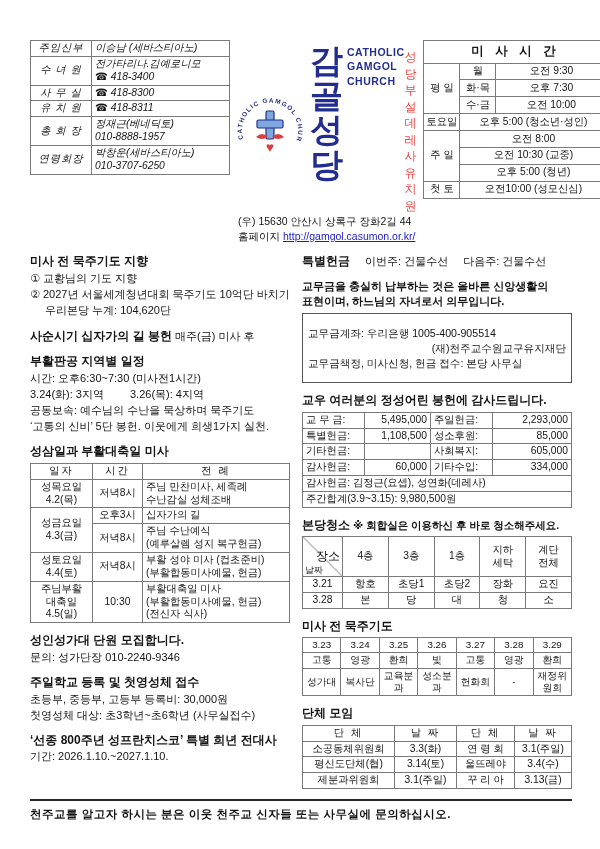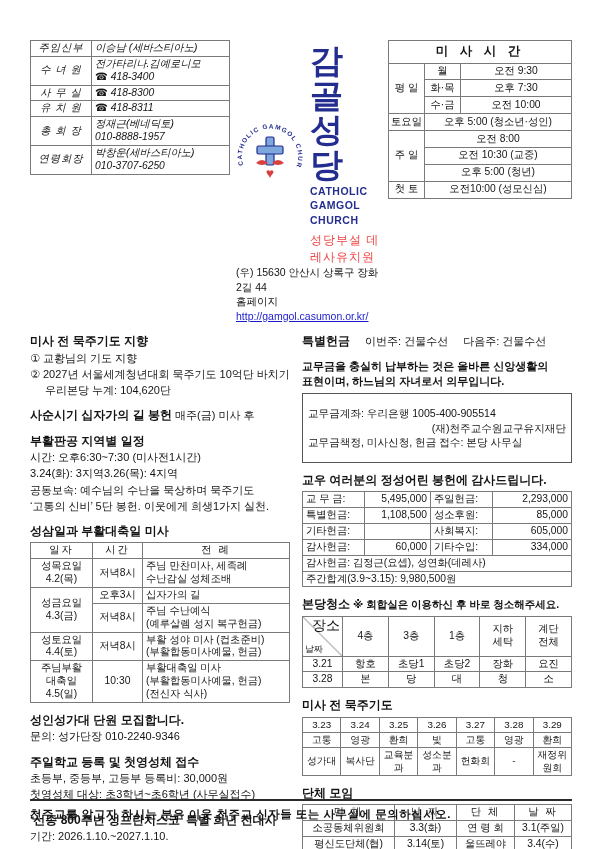--- a/index.html
+++ b/index.html
@@ -9,55 +9,55 @@
   table{border-collapse:collapse;}
   td,th{border:1px solid #7a7a7a;padding:1px 3px;white-space:pre-line;vertical-align:middle;
         font-size:10.3px;line-height:1.25;}
   
   .header{display:flex;align-items:flex-start;gap:6px;}
   .staff{width:200px;flex:0 0 200px;font-style:italic;}
   .staff .slabel{text-align:center;width:54px;letter-spacing:1px;}
   .staff .svalue{text-align:left;}
   .brand{flex:1;display:flex;flex-direction:column;align-items:center;padding-top:4px;}
   .brand-top{display:flex;align-items:center;gap:6px;}
-  .names{display:flex;flex-direction:column;align-items:flex-start;}
+  .names{display:flex;align-items:flex-start;}
   .church-name{font-size:33px;font-weight:800;color:#232d8f;letter-spacing:4px;line-height:1.05;}
   .church-en{font-size:10.5px;font-weight:800;color:#232d8f;letter-spacing:.5px;margin-top:1px;}
   .kinder{font-size:12px;font-weight:400;color:#ef4444;margin-top:5px;letter-spacing:1px;}
   .addr{font-size:10.5px;text-align:left;align-self:center;}
   .url{color:#1a1acc;text-decoration:underline;cursor:pointer;}
   .mass{width:184px;flex:0 0 184px;text-align:center;}
   .mass th{font-size:12.5px;font-weight:700;letter-spacing:4px;padding:3px 0;}
   .mass td{padding:1.5px 2px;}
   
   .columns{display:flex;gap:12px;margin-top:8px;}
   .col-l{width:260px;flex:0 0 260px;}
   .col-r{flex:1;min-width:0;}
   .sec{margin-top:9px;}
   .sec:first-child{margin-top:2px;}
   .h0{font-weight:700;font-size:12px;}
   .t{margin-top:1px;}
   .ind{padding-left:15px;}
   .sp{margin-left:12px;}
-  .pair{display:flex;}
+  .pair{display:flex;gap:26px;}
   .smalltbl{width:100%;margin-top:3px;}
   .trid td.c{text-align:center;}
   .trid th{font-weight:400;text-align:center;letter-spacing:2px;}
   .trid col.c1{width:62px;} .trid col.c2{width:50px;}
   .box{border:1px solid #555;padding:12px 5px;margin-top:4px;font-size:10.6px;}
   .box .ctr{text-align:right;}
   .bold{font-weight:700;}
   .off td.amt{text-align:right;}
   .off col.l1{width:62px;} .off col.a1{width:66px;} .off col.l2{width:62px;}
   .cln{table-layout:fixed;}
   .cln td{text-align:center;}
   .cln col.cc{width:40px;}
   .corner{position:relative;height:26px;padding:0;
     background:linear-gradient(to top right,transparent calc(50% - .7px),#7a7a7a calc(50% - .7px),#7a7a7a calc(50% + .7px),transparent calc(50% + .7px));}
-  .ct{position:absolute;top:0;right:2px;font-size:14px;}
+  .ct{position:absolute;top:12px;right:2px;font-size:12px;}
   .cb{position:absolute;bottom:0;left:2px;font-size:9px;}
   .ros{table-layout:fixed;}
   .ros td{text-align:center;font-size:9.8px;padding:1px 1px;margin-left:15px;}
   .grp td,.grp th{text-align:center;}
   .grp th{font-weight:400;letter-spacing:2px;}
   .grp td:first-child,.grp td:nth-child(3){text-align:center;}
   .grp col.g1{width:92px;} .grp col.g2{width:62px;} .grp col.g3{width:58px;}
   .footer{position:absolute;left:30px;right:28px;top:799px;border-top:2px solid #2a2a2a;
           font-weight:700;font-size:11.5px;padding-top:6px;letter-spacing:.5px;}
   .logo-svg{flex:0 0 auto;}

